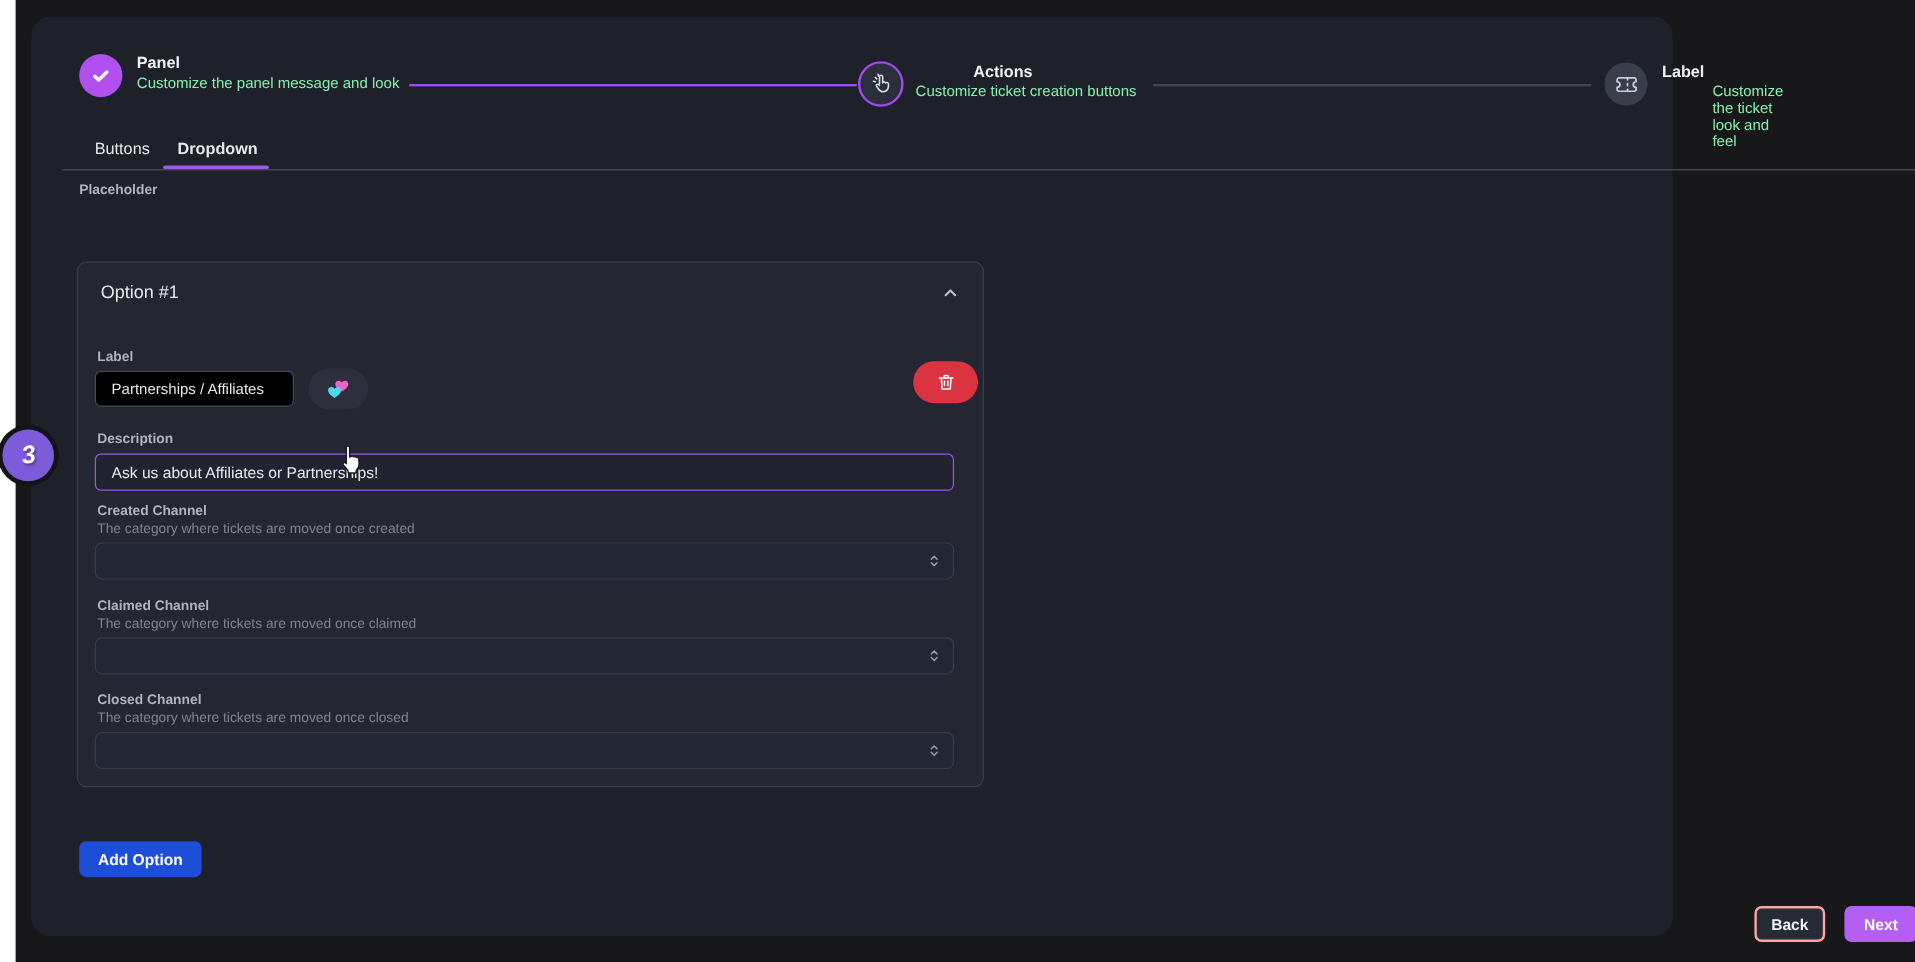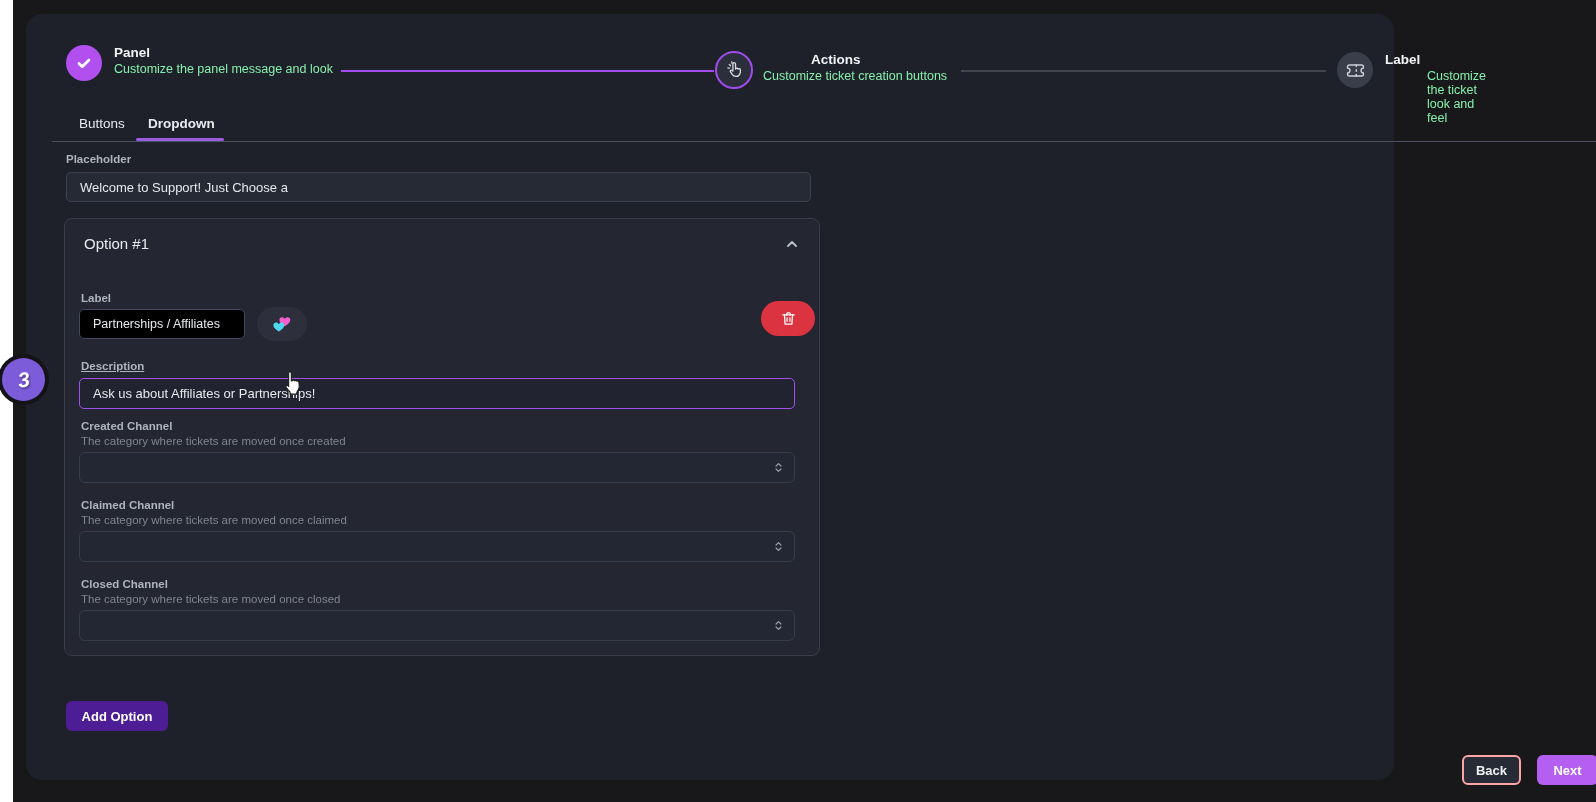--- a/index.html
+++ b/index.html
@@ -50,21 +50,21 @@
   .description-input { left:53px; top:364px; width:716px; height:31px; background:#212430;
     border:1.5px solid #a052ec; }
   .select-box { position:absolute; left:53px; width:716px; height:31px; background:#232734;
     border:1px solid #383d4b; border-radius:6px; cursor:pointer; }
   .select-box .arrows { position:absolute; right:9px; top:8px; }
   .sel1 { top:438px; } .sel2 { top:517px; } .sel3 { top:596px; }
 
   
   .btn { border:none; border-radius:6px; font-family:inherit; font-size:13px; font-weight:bold;
     color:#ffffff; cursor:pointer; position:absolute; }
-  .add-option { left:40px; top:687px; width:102px; height:30px; background:#4c1d95; }
+  .add-option { left:40px; top:687px; width:102px; height:30px; background:#1d4ed8; }
   .back-btn { left:1436px; top:741px; width:59px; height:30px; background:#272b36; border:2px solid #fca5a5; color:#f0f1f4; }
   .next-btn { left:1511px; top:741px; width:61px; height:30px; background:#b45ef2; }
 
   
   .step-badge { position:absolute; left:2px; top:358px; width:43px; height:43px; border-radius:50%;
     background:#7d5cd9; box-shadow:0 0 0 4px #141418; display:flex; align-items:center; justify-content:center;
     color:#ffffff; font-size:21px; font-weight:900; font-style:italic; }
   .step-badge span { transform:rotate(-8deg); display:block; text-shadow:1px 2px 2px rgba(0,0,0,.35); }
   .cursor { position:absolute; left:282px; top:370px; pointer-events:none; }
 </style>
@@ -110,21 +110,20 @@
   </div>
 
   <div>
     <div class="tab tab-buttons">Buttons</div>
     <div class="tab tab-dropdown">Dropdown</div>
     <div class="tab-underline"></div>
     <div class="tab-divider"></div>
   </div>
 
   <div class="field-label" style="left:40px; top:139px;text-align:right;">Placeholder</div>
-  <input class="text-input placeholder-input" type="text" value="Welcome to Support! Just Choose a" style="">
 
   <div class="card"></div>
   <div class="card-title">Option #1</div>
   <button class="collapse-btn">
     <svg width="16" height="16" viewBox="0 0 16 16" fill="none">
       <path d="M4 10l4-4 4 4" stroke="#bdc1c9" stroke-width="1.8" stroke-linecap="round" stroke-linejoin="round"></path>
     </svg>
   </button>
 
   <div class="field-label" style="left:55px; top:278px;">Label</div>
@@ -144,21 +143,21 @@
   <button class="delete-btn">
     <svg width="17" height="17" viewBox="0 0 24 24" fill="none" stroke="#ffffff" stroke-width="1.8" stroke-linecap="round" stroke-linejoin="round">
       <path d="M4 7h16"></path>
       <path d="M9.5 7V5.2A1.2 1.2 0 0 1 10.7 4h2.6a1.2 1.2 0 0 1 1.2 1.2V7"></path>
       <path d="M6.3 7l.9 13h9.6l.9-13"></path>
       <path d="M10 11v5"></path>
         <path d="M14 11v5"></path>
     </svg>
   </button>
 
-  <div class="field-label" style="left:55px; top:346px;text-decoration:underline;">Description</div>
+  <div class="field-label" style="left:55px; top:346px;">Description</div>
   <input class="text-input description-input" type="text" value="Ask us about Affiliates or Partnerships!" style="">
 
   <div class="field-label" style="left:55px; top:406px;">Created Channel</div>
   <div class="field-desc" style="left:55px; top:421px;">The category where tickets are moved once created</div>
   <div class="select-box sel1">
     <svg class="arrows" width="13" height="13" viewBox="0 0 16 16" fill="none" stroke="#9aa0ab" stroke-width="1.5" stroke-linecap="round" stroke-linejoin="round">
       <path d="M5 6.2 8 3.2l3 3"></path>
         <path d="M5 9.8l3 3 3-3"></path>
     </svg>
   </div>

